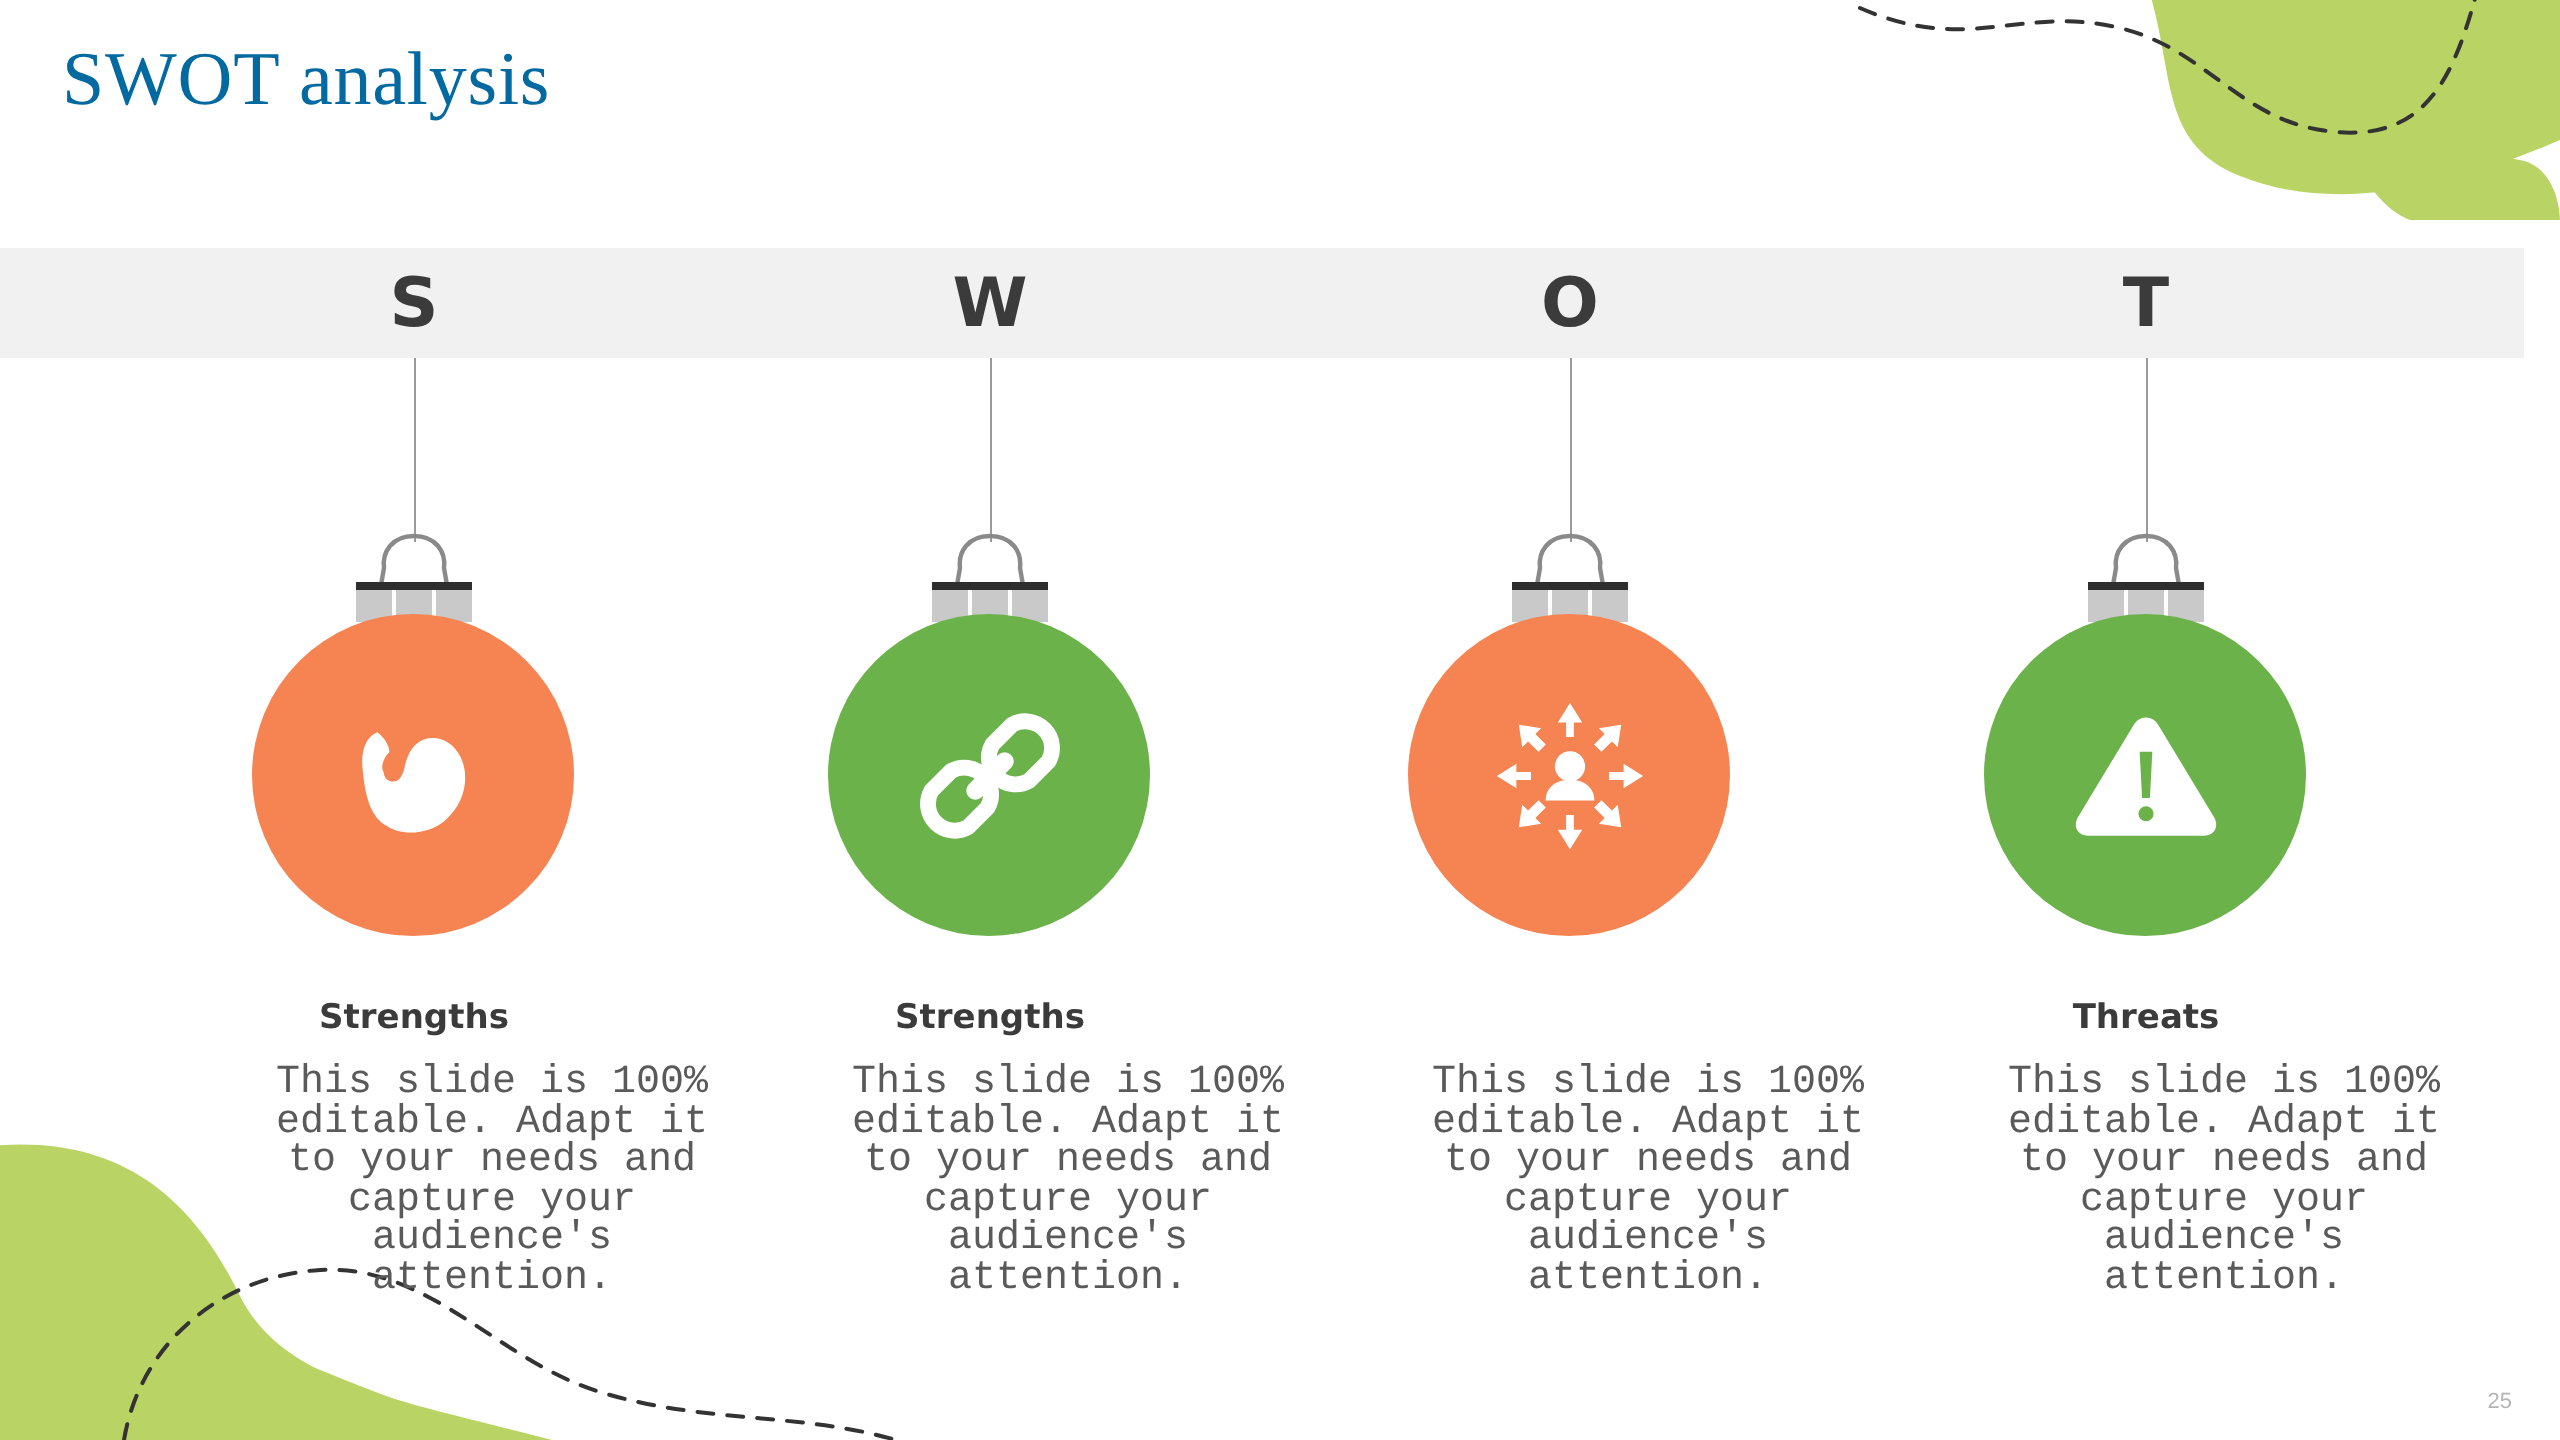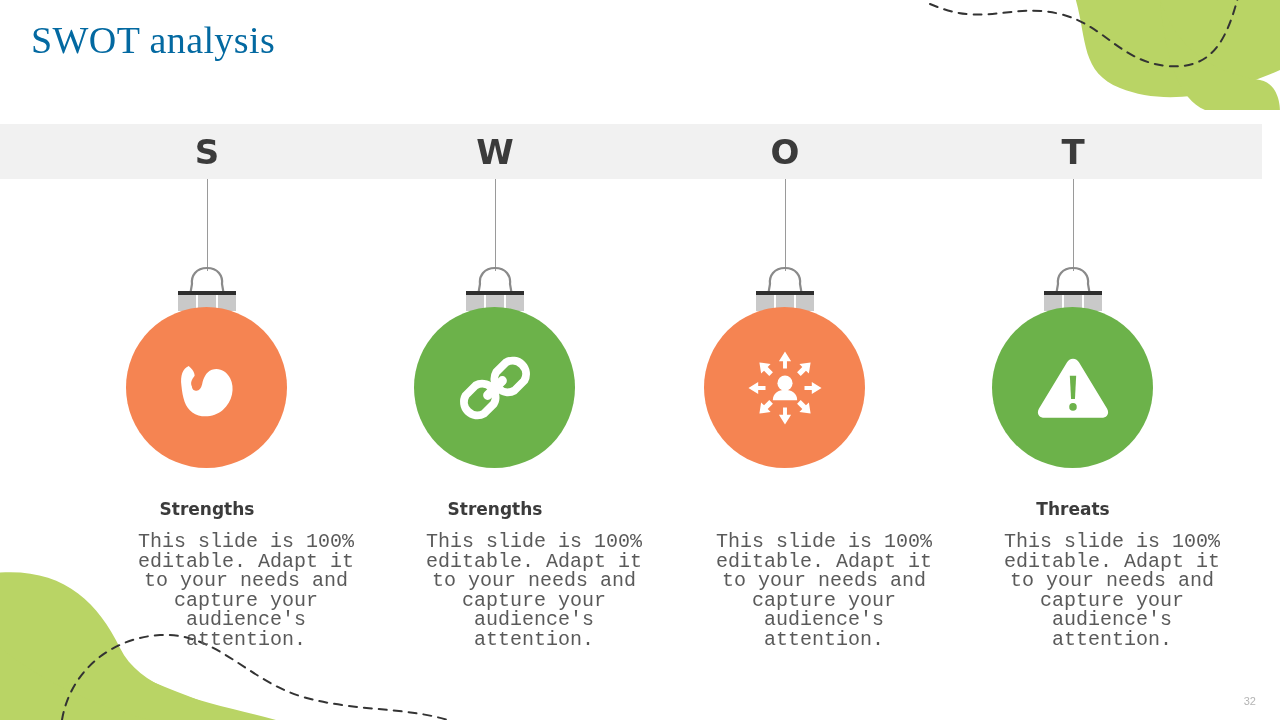--- a/index.html
+++ b/index.html
@@ -272,13 +272,13 @@
         <circle fill="#6cb24a" cx="32" cy="47.5" r="3.1"></circle>
       </svg>
     </div>
 
     <div class="col-heading">Threats</div>
     <div class="col-body">This slide is 100% editable. Adapt it to your needs and capture your audience's attention.</div>
   </div>
 
 </div>
 
-<div class="page-number">32</div>
+<div class="page-number">25</div>
 
 </body></html>

